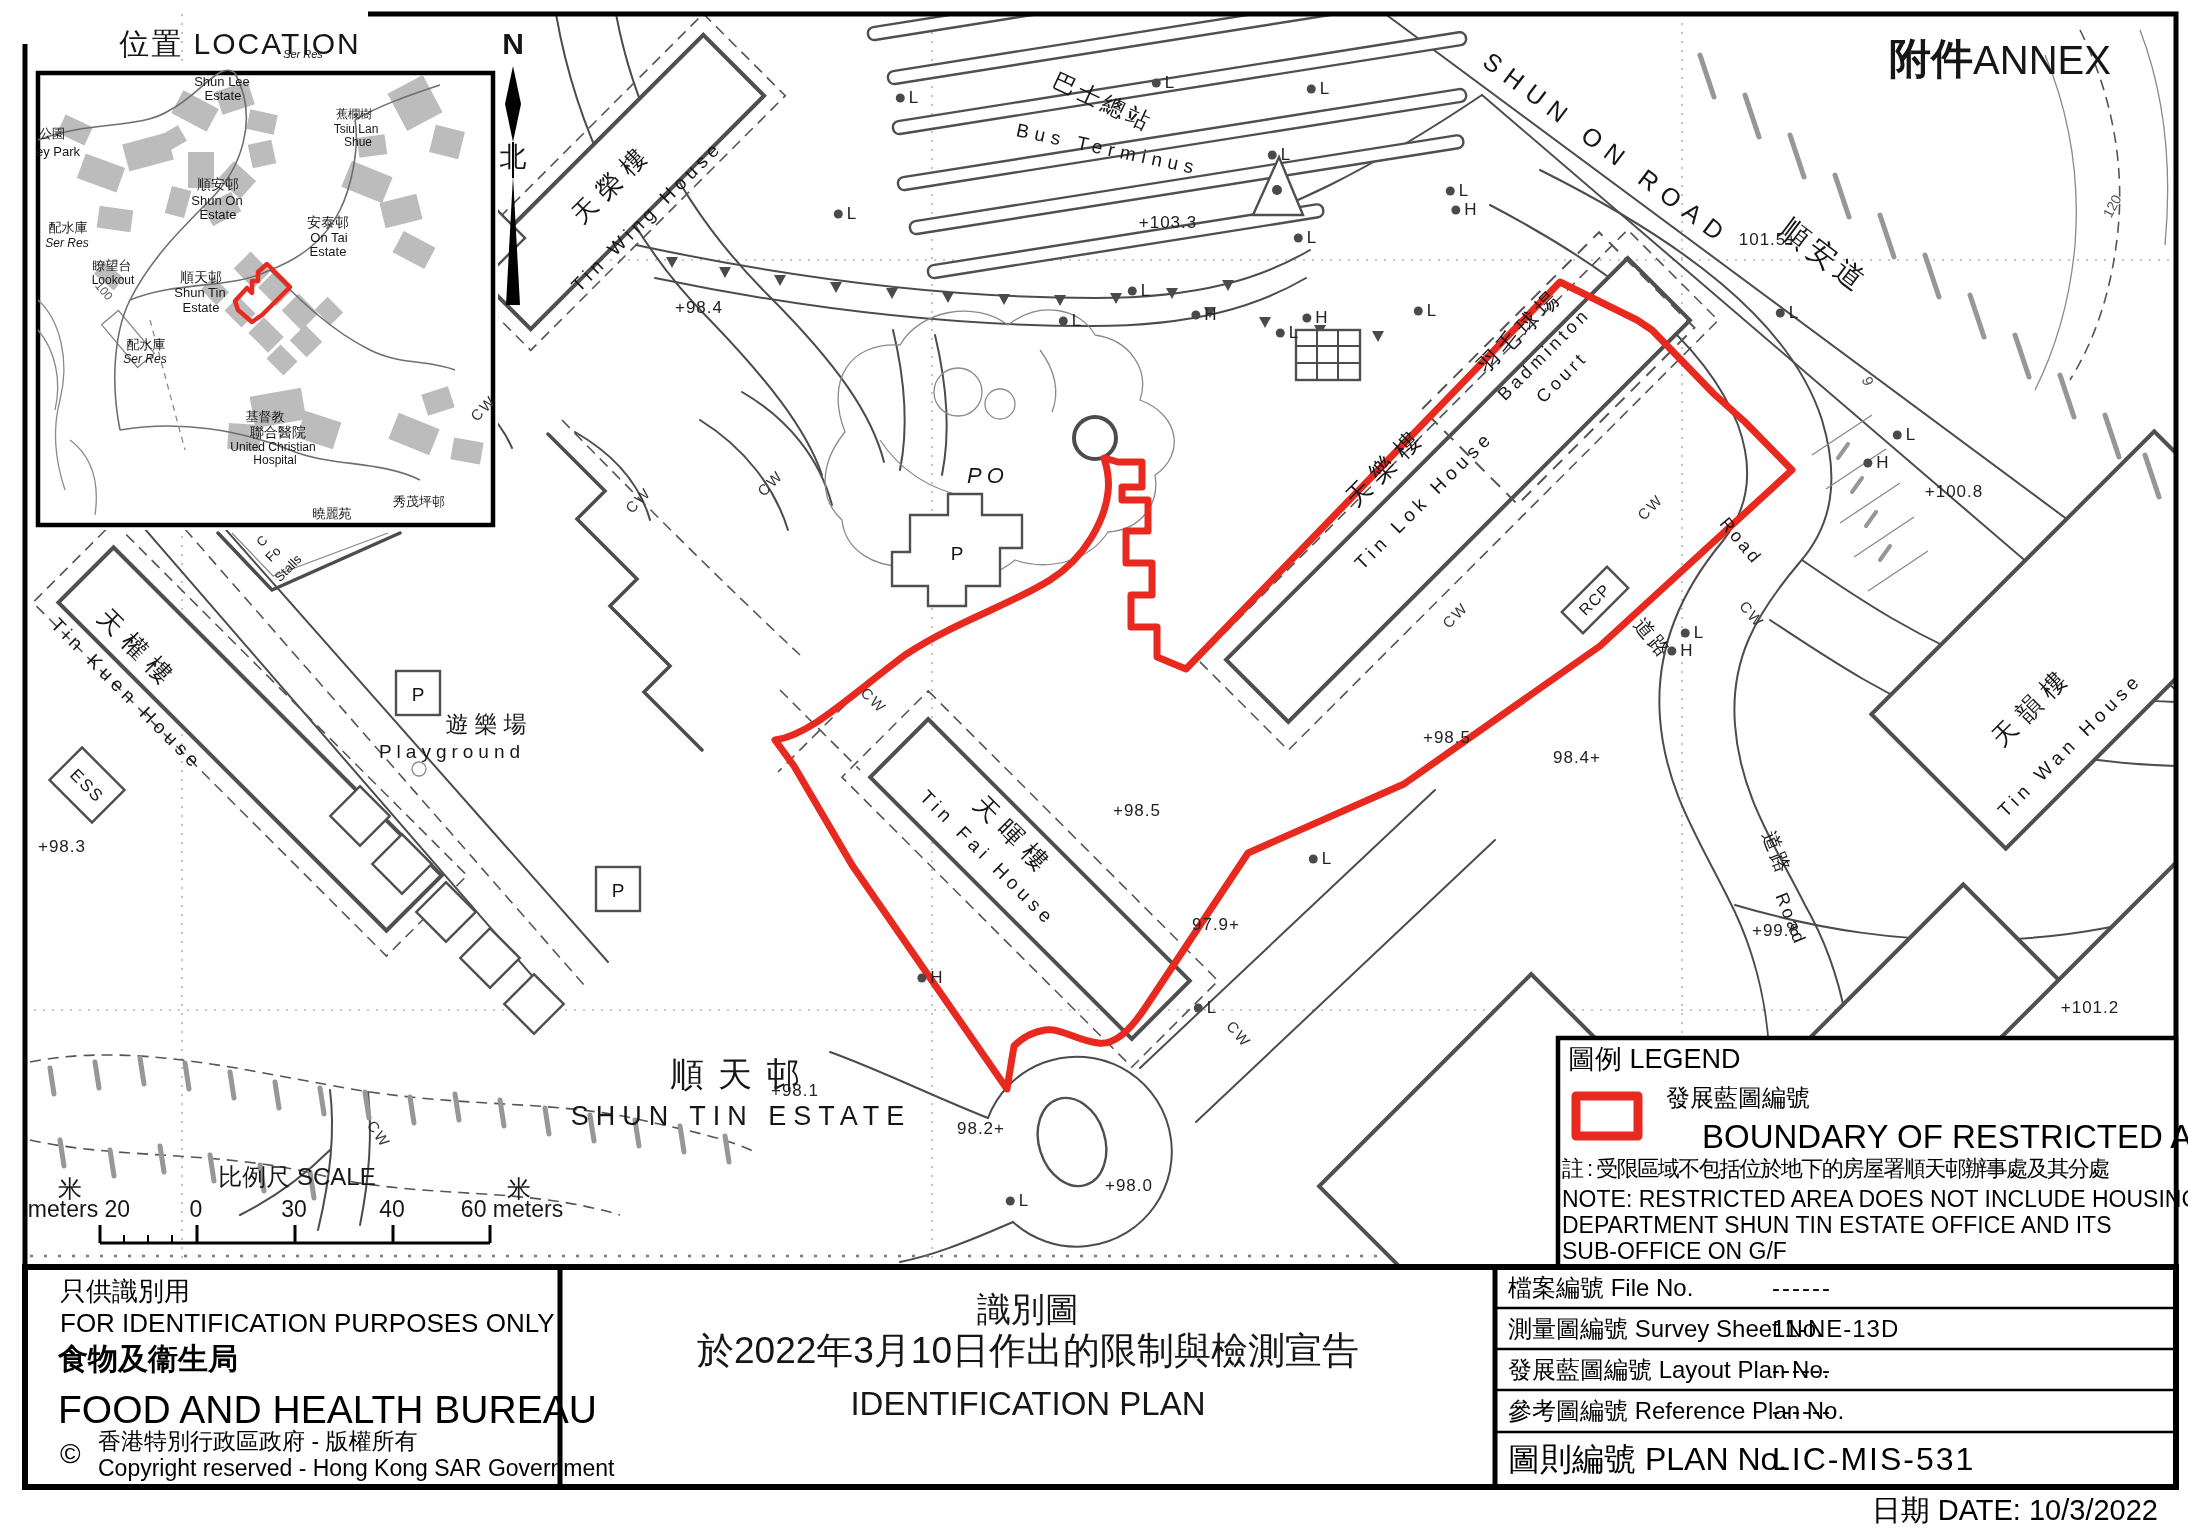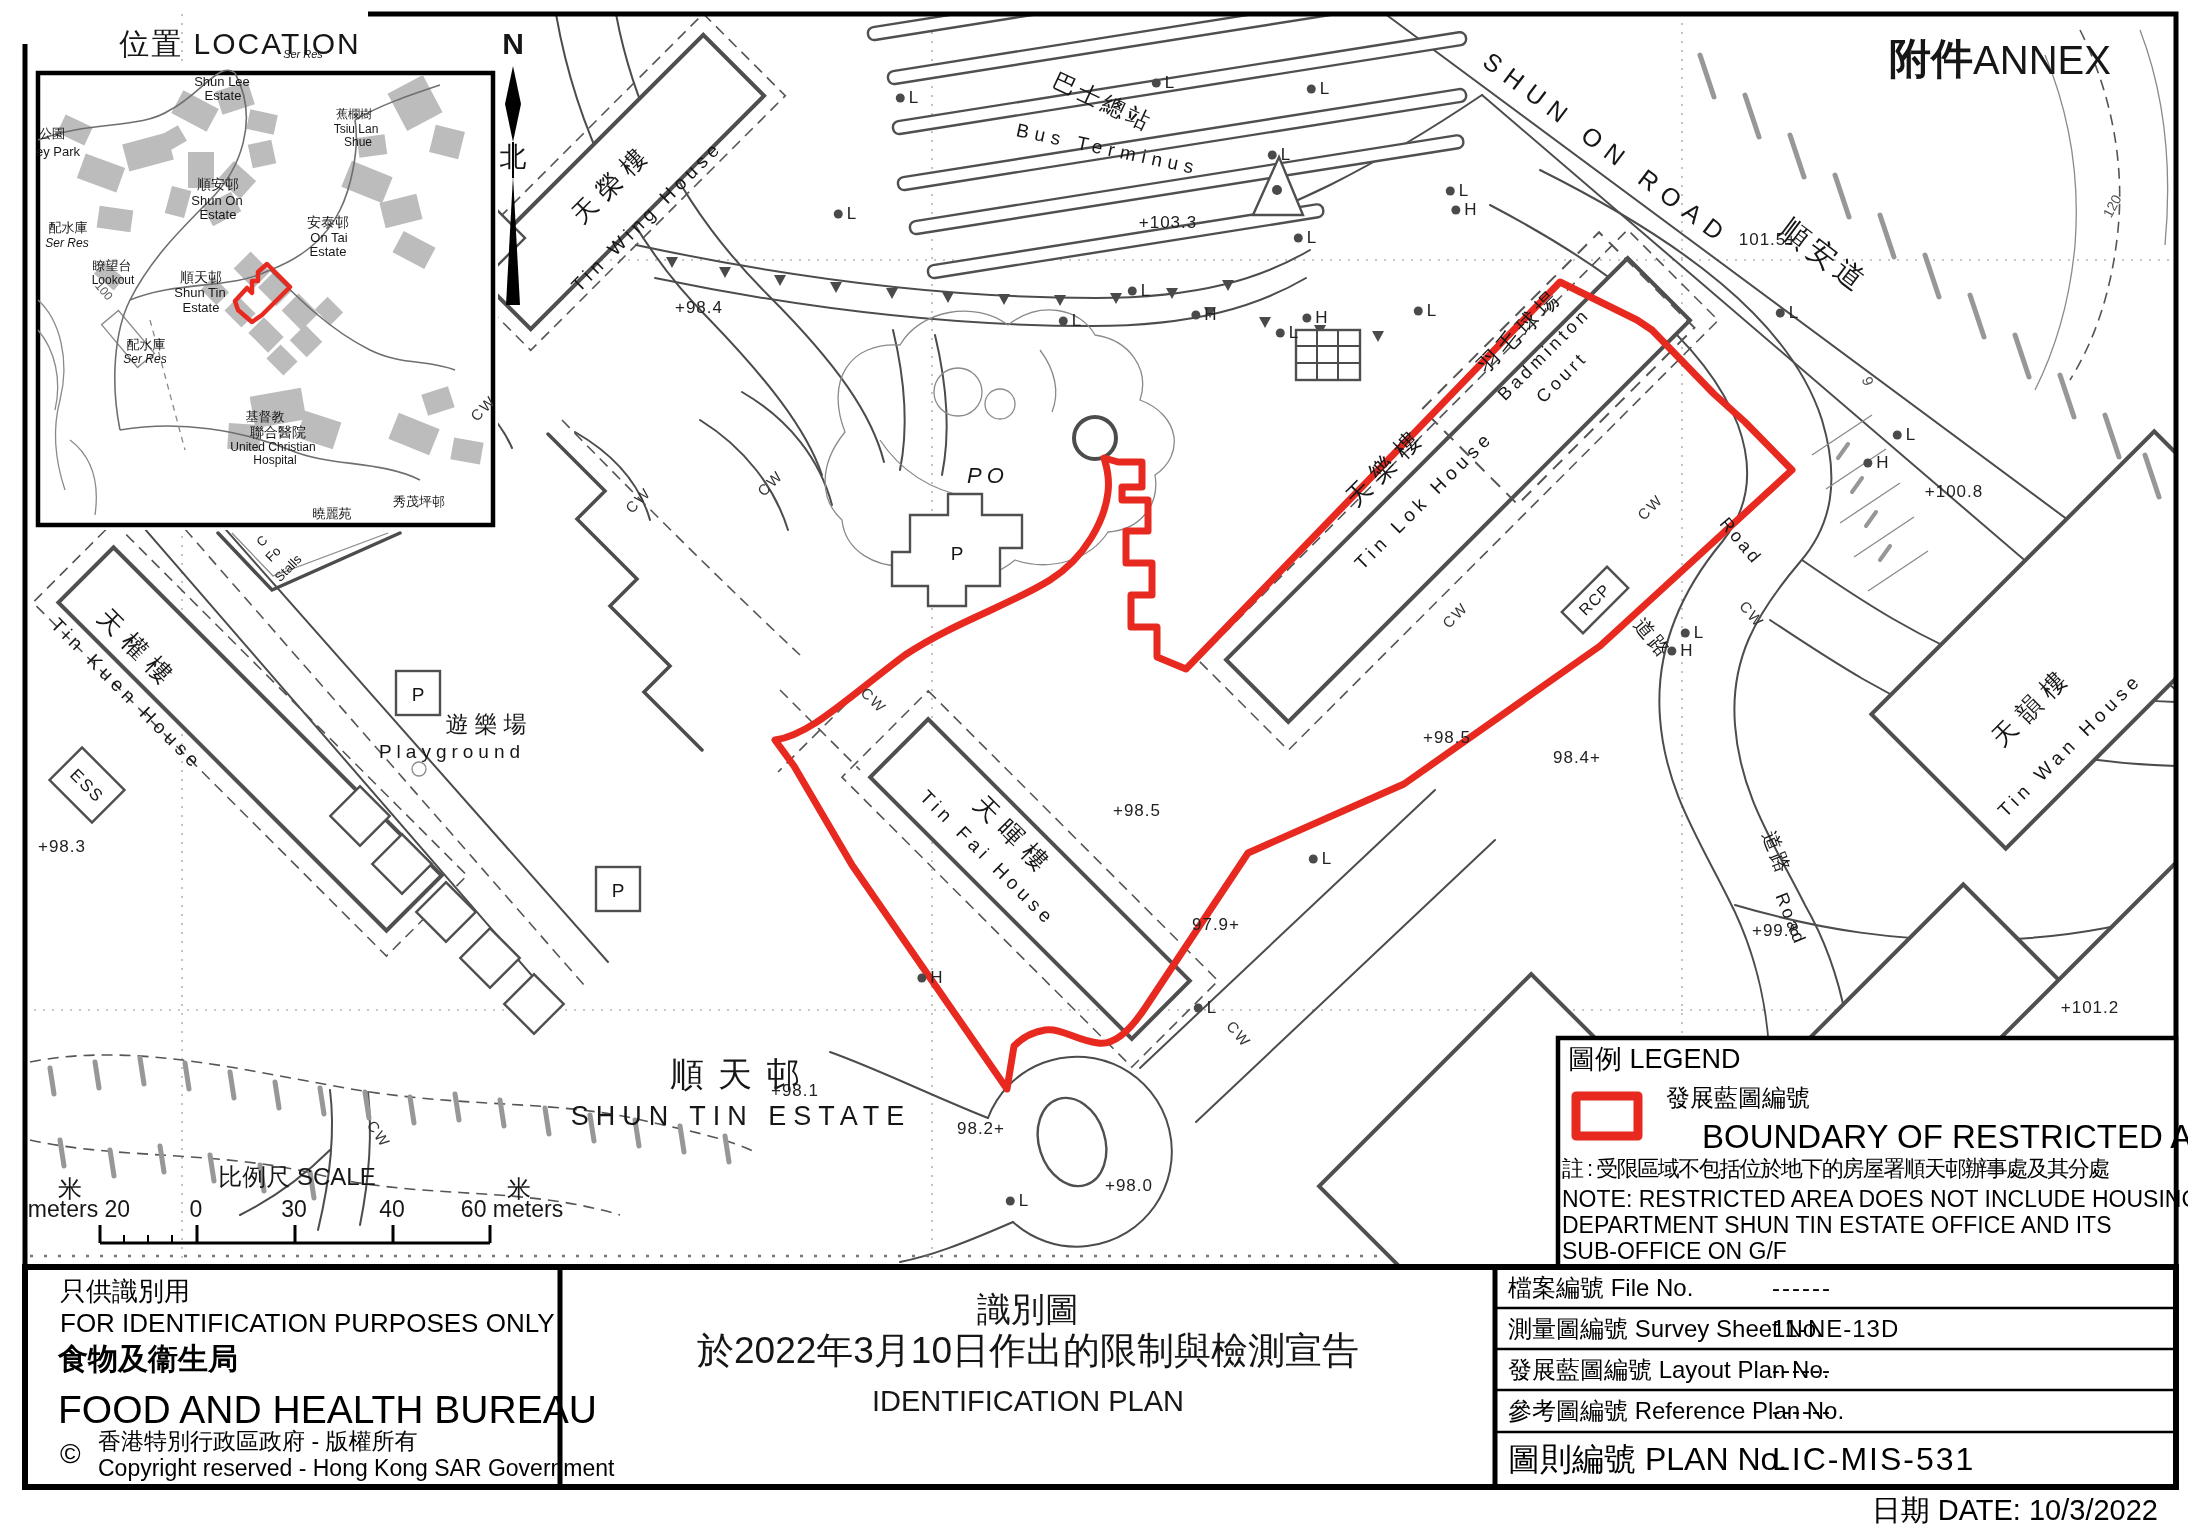--- a/index.html
+++ b/index.html
@@ -481,21 +481,21 @@
 <span class="tl" style="left:60px;top:1278px;font-size:26px;">只供識別用</span>
 <span class="tl" style="left:60px;top:1310px;font-size:26px;">FOR IDENTIFICATION PURPOSES ONLY</span>
 <span class="tl" style="left:58px;top:1344px;font-size:30px;font-weight:bold;">食物及衞生局</span>
 <span class="tl" style="left:58px;top:1390px;font-size:39px;">FOOD AND HEALTH BUREAU</span>
 <span class="tl" style="left:60px;top:1440px;font-size:28px;">©</span>
 <span class="tl" style="left:98px;top:1430px;font-size:23px;">香港特別行政區政府 - 版權所有</span>
 <span class="tl" style="left:98px;top:1457px;font-size:23px;">Copyright reserved - Hong Kong SAR Government</span>
 
 <span class="lbl" style="left:1028px;top:1292px;font-size:34px;transform:translate(-50%,0)">識別圖</span>
 <span class="lbl" style="left:1028px;top:1332px;font-size:37px;transform:translate(-50%,0)">於2022年3月10日作出的限制與檢測宣告</span>
-<span class="lbl" style="left:1028px;top:1387px;font-size:29px;transform:translate(-50%,0)">IDENTIFICATION PLAN</span>
+<span class="lbl" style="left:1028px;top:1387px;font-size:33px;transform:translate(-50%,0)">IDENTIFICATION PLAN</span>
 
 <span class="tl" style="left:1508px;top:1276px;font-size:24px;">檔案編號  File  No.</span>
 <span class="tl" style="left:1772px;top:1276px;font-size:24px;letter-spacing:2px;">------</span>
 <span class="tl" style="left:1508px;top:1317px;font-size:24px;">測量圖編號  Survey  Sheet  No.</span>
 <span class="tl" style="left:1772px;top:1317px;font-size:24px;letter-spacing:1px;">11-NE-13D</span>
 <span class="tl" style="left:1508px;top:1358px;font-size:24px;">發展藍圖編號  Layout  Plan  No.</span>
 <span class="tl" style="left:1772px;top:1358px;font-size:24px;letter-spacing:2px;">------</span>
 <span class="tl" style="left:1508px;top:1399px;font-size:24px;">參考圖編號  Reference  Plan  No.</span>
 <span class="tl" style="left:1772px;top:1399px;font-size:24px;letter-spacing:2px;">------</span>
 <span class="tl" style="left:1508px;top:1443px;font-size:32px;">圖則編號   PLAN   No.</span>

